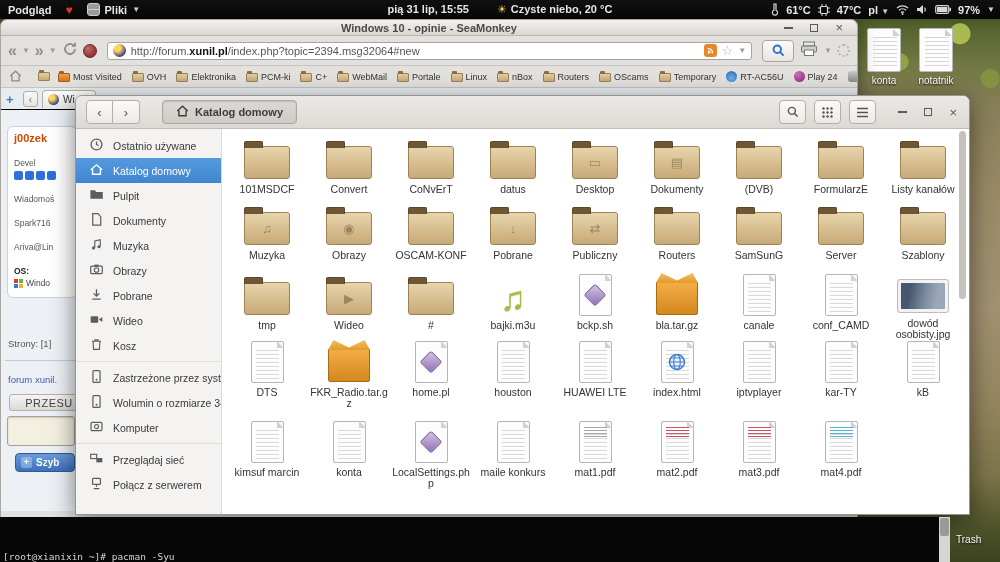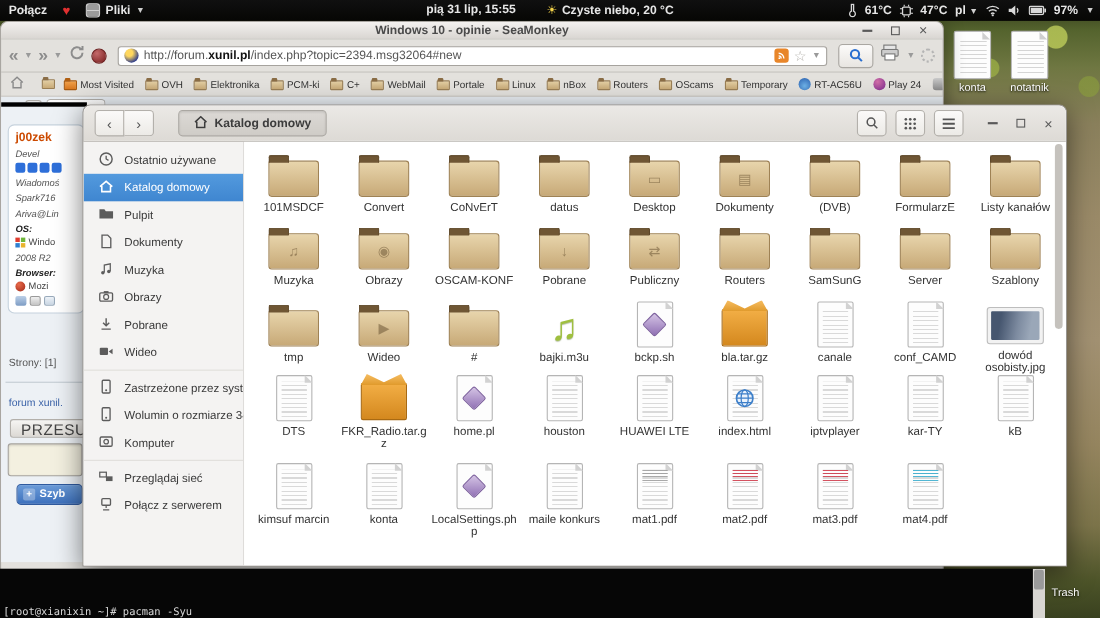--- a/index.html
+++ b/index.html
@@ -72,37 +72,37 @@
   .bm-folder.hot::before { background:#b05f12; }
   .bm-dot-wifi { width:11px; height:11px; border-radius:50%; background:radial-gradient(circle at 50% 65%, #6fb3e8, #2a5fae); flex:none; }
   .bm-dot-globe { width:11px; height:11px; border-radius:50%; background:radial-gradient(circle at 35% 30%, #d26fa8, #7a2a8e); flex:none; }
   .bm-dot-person { width:11px; height:11px; border-radius:3px; background:linear-gradient(#c9c9c9,#8a8a8a); flex:none; }
 
   .bw-content { position:relative; height:423px; background:#e7ecf1; overflow:hidden; border-radius:0; }
   .tab-plus { position:absolute; left:5px; top:4px; font-size:13px; font-weight:bold; color:#3a76c4; }
   .tab-prev { position:absolute; left:22px; top:3px; width:15px; height:16px; border:1px solid #b0ada8; border-radius:3px; background:linear-gradient(#fbfaf9,#e6e3df); font-size:10px; color:#777; display:flex; align-items:center; justify-content:center; }
   .bw-tab { position:absolute; left:41px; top:2px; width:54px; height:18px; background:linear-gradient(#fdfdfd,#e9e6e2); border:1px solid #b0ada8; border-bottom:none; border-radius:4px 4px 0 0; display:flex; align-items:center; gap:4px; padding:0 5px; font-size:10px; color:#333; }
 
-  .forum-strip { position:absolute; left:0; top:5px; bottom:0; width:78px; background:#edf1f5; border-top:4px solid #000000; }
+  .forum-strip { position:absolute; left:0; top:21px; bottom:0; width:78px; background:#edf1f5; border-top:1px solid #000000; }
   .profile-card { position:absolute; left:6px; top:16px; width:70px; height:172px; background:#fff; border:1px solid #c6d2dd; border-radius:6px; padding:5px 0 0 6px; overflow:hidden; }
   .pc-user { font-size:11px; font-weight:bold; color:#cc4a00; }
-  .pc-small { font-size:8.5px; color:#555; margin-top:4px; white-space:nowrap;font-style:italic; }
+  .pc-small { font-size:8.5px; color:#555; margin-top:14px; white-space:nowrap; }
   .pc-bold { font-weight:bold; color:#222; }
   .pc-rank { display:flex; gap:2px; margin-top:3px; }
   .pc-rank span { width:9px; height:9px; background:#2e6fd9; border-radius:2px; }
   .pc-row { display:flex; align-items:center; gap:3px; margin-top:2px; font-size:8.5px; color:#444; white-space:nowrap; }
   .win-logo { width:9px; height:9px; display:grid; grid-template-columns:4px 4px; gap:1px; flex:none; }
   .win-logo i { width:4px; height:4px; }
   .moz-dot { width:9px; height:9px; border-radius:50%; background:radial-gradient(circle at 35% 30%, #e86a4a, #a02818); flex:none; }
   .pc-minis { display:flex; gap:3px; margin-top:4px; }
   .pc-minis i { width:10px; height:9px; border-radius:2px; }
   .strony { position:absolute; left:7px; top:228px; font-size:9.5px; color:#555; white-space:nowrap; }
   .forum-hr { position:absolute; left:4px; top:250px; width:70px; height:1px; background:#c3cbd3; }
   .forum-link { position:absolute; left:7px; top:264px; font-size:9.5px; color:#3a62a8; white-space:nowrap; }
-  .przesu-btn { position:absolute; left:8px; top:284px; width:80px; height:17px; background:linear-gradient(#f6f5f3,#dcd9d4); border:1px solid #b3b0ab; border-radius:3px; font-size:14px; letter-spacing:.5px; color:#444; display:flex; align-items:center; justify-content:center; white-space:nowrap; }
+  .przesu-btn { position:absolute; left:8px; top:284px; width:80px; height:17px; background:linear-gradient(#f6f5f3,#dcd9d4); border:1px solid #b3b0ab; border-radius:3px; font-size:11px; letter-spacing:.5px; color:#444; display:flex; align-items:center; justify-content:center; white-space:nowrap; }
   .reply-input { position:absolute; left:6px; top:306px; width:68px; height:30px; background:#f3f0e0; border:1px solid #a5a29d; border-radius:3px; box-shadow:inset 0 1px 2px rgba(0,0,0,.15); }
   .szyb-btn { position:absolute; left:14px; top:343px; width:60px; height:19px; background:linear-gradient(#6b9bd8,#3d71bd); border:1px solid #2f5a9e; border-radius:4px; color:#fff; font-size:10px; font-weight:bold; display:flex; align-items:center; gap:4px; padding:0 5px; }
   .szyb-plus { width:11px; height:11px; background:rgba(255,255,255,.3); border-radius:2px; font-size:9px; line-height:11px; text-align:center; flex:none; }
 
   
   .fm { position:absolute; left:75px; top:95px; width:895px; height:420px; z-index:3;
     background:#fff; border:1px solid #97948f; border-radius:7px 7px 0 0; box-shadow:0 6px 24px rgba(0,0,0,.5); display:flex; flex-direction:column; }
   .fm-header { height:33px; flex:none; background:linear-gradient(180deg,#ebe9e6,#dddad5); border-bottom:1px solid #bfbcb7; border-radius:7px 7px 0 0; display:flex; align-items:center; padding:0 10px; position:relative; }
   .fm-navgroup { display:flex; }
   .fm-navbtn { width:27px; height:24px; border:1px solid #b3b0ab; background:linear-gradient(#fbfaf9,#eceae6); color:#555; font-size:13px; display:flex; align-items:center; justify-content:center; }
@@ -163,21 +163,21 @@
     <div class="di-label">konta</div>
   </div>
   <div class="desk-icon" style="left:908px; top:28px;">
     <div class="di-page"></div>
     <div class="di-label">notatnik</div>
   </div>
   <div class="trash-label" style="left:956px; top:534px;">Trash</div>
 
   <div class="panel">
     <div class="p-left">
-      <span>Połącz</span>
+      <span>Podgląd</span>
       <span class="heart">♥</span>
       <span class="pliki-box">
         <span class="pliki-icon"></span>
         <span>Pliki</span>
         <span class="caret">▼</span>
       </span>
     </div>
     <div class="p-center">
       <span>pią 31 lip, 15:55</span>
       <span><span class="weather-sun">☀</span><span>Czyste niebo, 20 °C</span></span>
@@ -490,20 +490,26 @@
               </svg></span>
             <span>Pobrane</span>
           </div>
           <div class="sb-item">
             <span><svg viewBox="0 0 16 16" width="15" height="15">
                 <rect x="1.8" y="4.5" width="8" height="7" rx="1" fill="#5c5c5c"></rect>
                 <path d="M10.5 8l3.7-2.6v5.2z" fill="#5c5c5c"></path>
               </svg></span>
             <span>Wideo</span>
           </div>
+          <div class="sb-item">
+            <span><svg viewBox="0 0 16 16" width="15" height="15">
+                <path d="M3.2 4.5h9.6M6.3 4.3V3h3.4v1.3M4.3 4.8l.6 8.4h6.2l.6-8.4" fill="none" stroke="#5c5c5c" stroke-width="1.2"></path>
+              </svg></span>
+            <span>Kosz</span>
+          </div>
           <div class="sb-sep"></div>
           <div class="sb-item">
             <span><svg viewBox="0 0 16 16" width="15" height="15">
                 <rect x="4.2" y="1.8" width="7.6" height="12.4" rx="1" fill="none" stroke="#5c5c5c" stroke-width="1.3"></rect>
                 <circle cx="8" cy="11.5" r="1" fill="#5c5c5c"></circle>
               </svg></span>
             <span>Zastrzeżone przez system</span>
           </div>
           <div class="sb-item">
             <span><svg viewBox="0 0 16 16" width="15" height="15">

